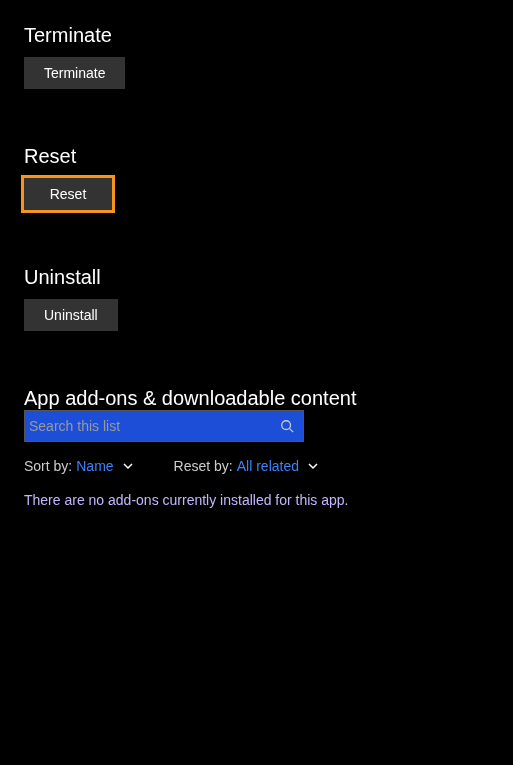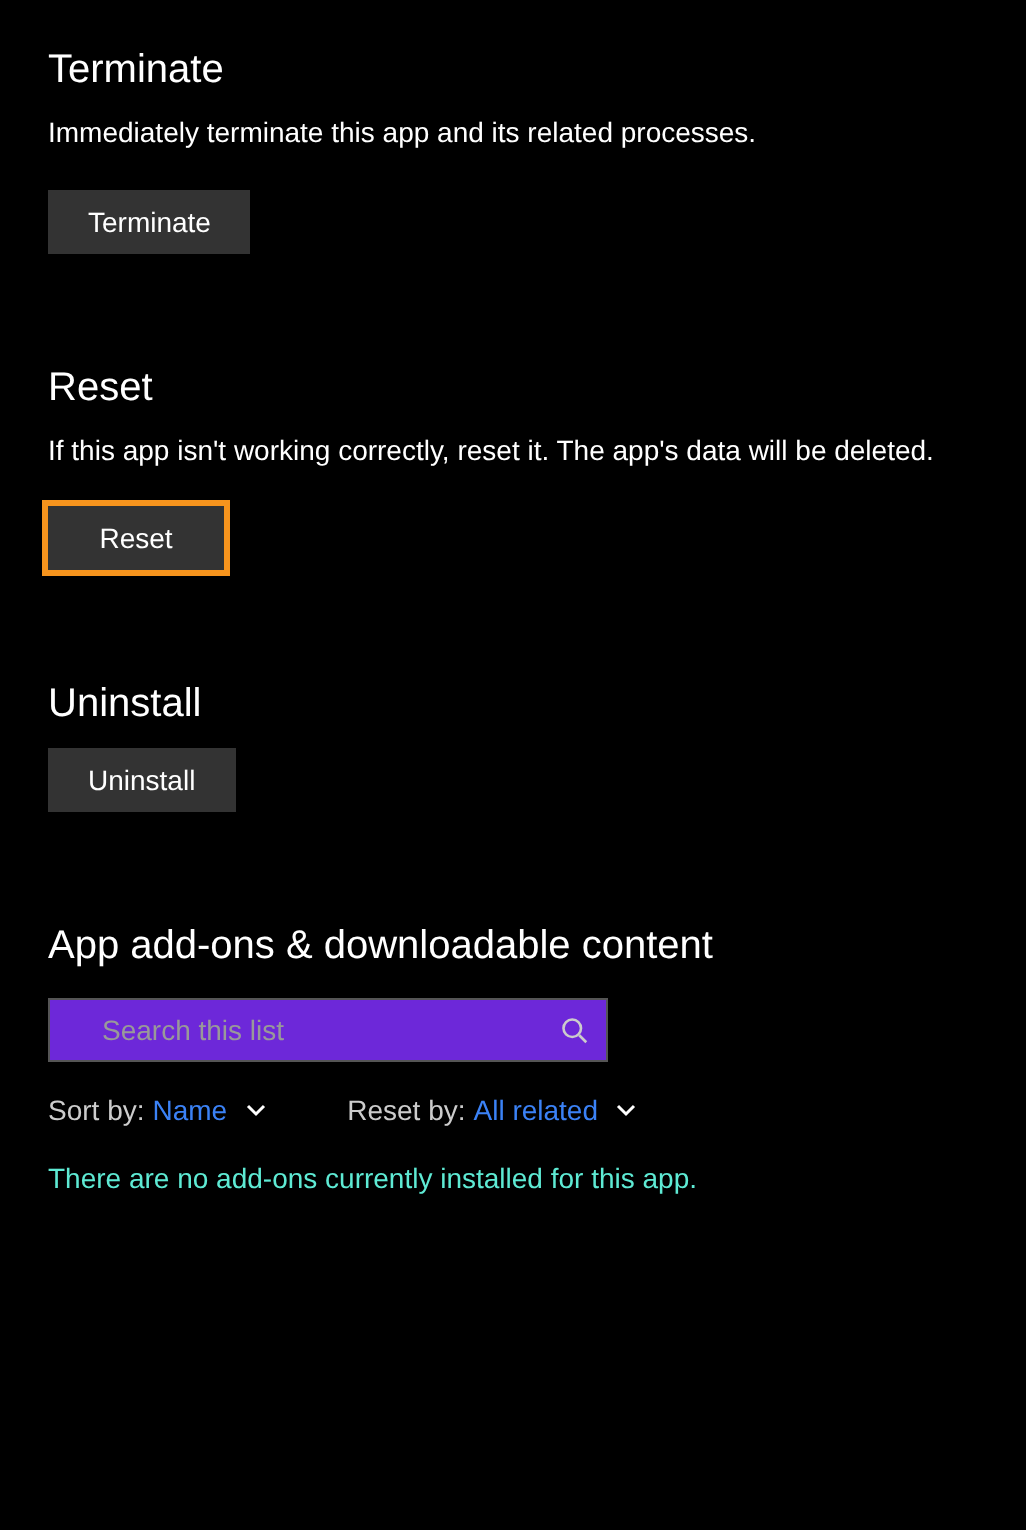--- a/index.html
+++ b/index.html
@@ -46,35 +46,35 @@
     .btn-highlighted {
       outline: 3px solid #f7941d;
       outline-offset: 0;
     }
     .sub-block {
       margin-bottom: 22px;
     }
     .addons-heading {
       font-size: 20px;
       font-weight: 400;
-      margin-bottom: 14px;
+      margin-bottom: 0;
     }
     .search-row {
       margin-bottom: 16px;
     }
     .search-container {
       position: relative;
       width: 280px;
     }
     .search-input {
       width: 100%;
-      background-color: #6d28d9;
+      background-color: #1d4ed8;
       border: 1px solid #555555;
       color: #cccccc;
-      padding: 7px 36px 7px 26px;
+      padding: 7px 36px 7px 4px;
       font-size: 14px;
       font-family: inherit;
     }
     .search-input::placeholder {
       color: #999999;
     }
     .search-icon {
       position: absolute;
       right: 10px;
       top: 50%;
@@ -102,36 +102,34 @@
     .filter-value {
       color: #3b82f6;
     }
     .chevron {
       width: 12px;
       height: 12px;
       margin-left: 4px;
     }
     .empty-text {
       font-size: 14px;
-      color: #5eead4;
+      color: #c4b5fd;
     }
   </style>
 </head>
 <body>
 
 <div class="section">
   <h2 class="section-heading">Terminate</h2>
-  <p class="section-description">Immediately terminate this app and its related processes.</p>
   <button class="btn">Terminate</button>
 </div>
 
 <div class="section">
   <h2 class="section-heading">Reset</h2>
   <div class="sub-block">
-    <p class="section-description">If this app isn't working correctly, reset it. The app's data will be deleted.</p>
     <button class="btn btn-highlighted">Reset</button>
   </div>
 </div>
 
 <div class="section">
   <h2 class="section-heading">Uninstall</h2>
   <button class="btn">Uninstall</button>
 </div>
 
 <div class="section">

